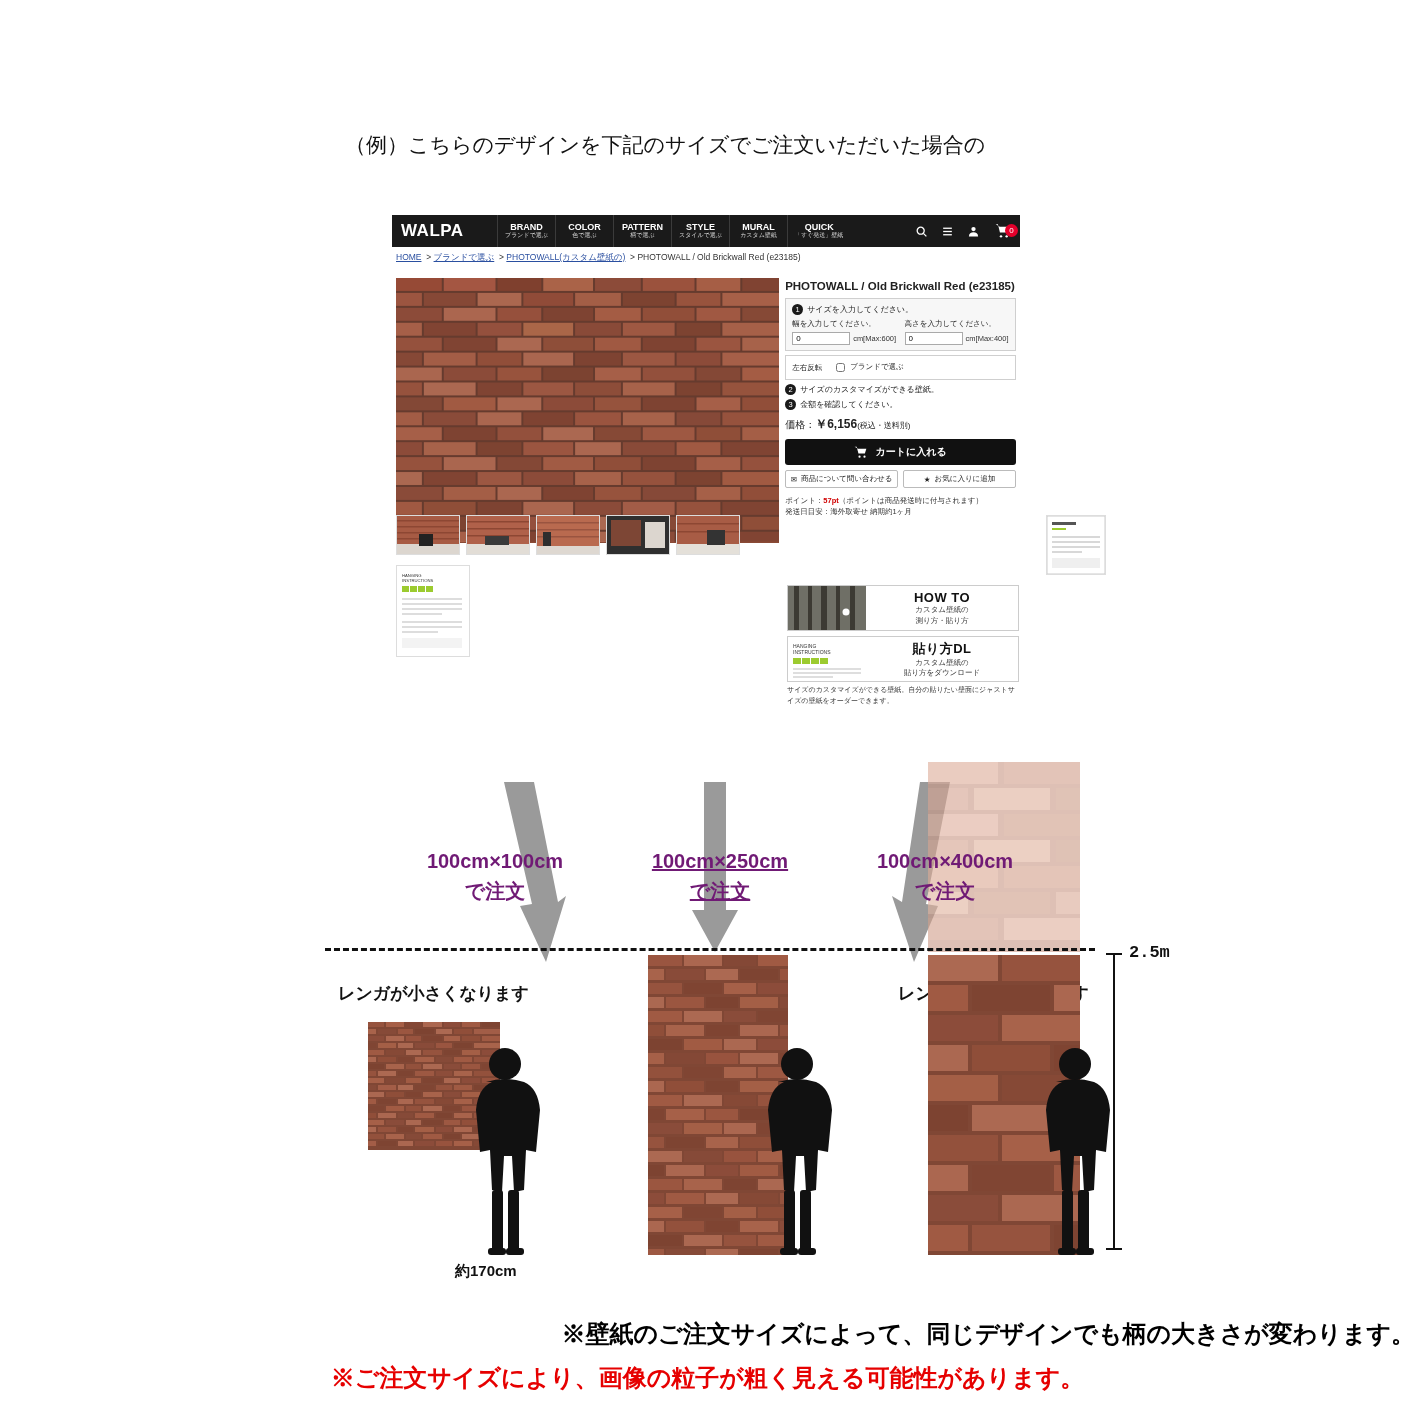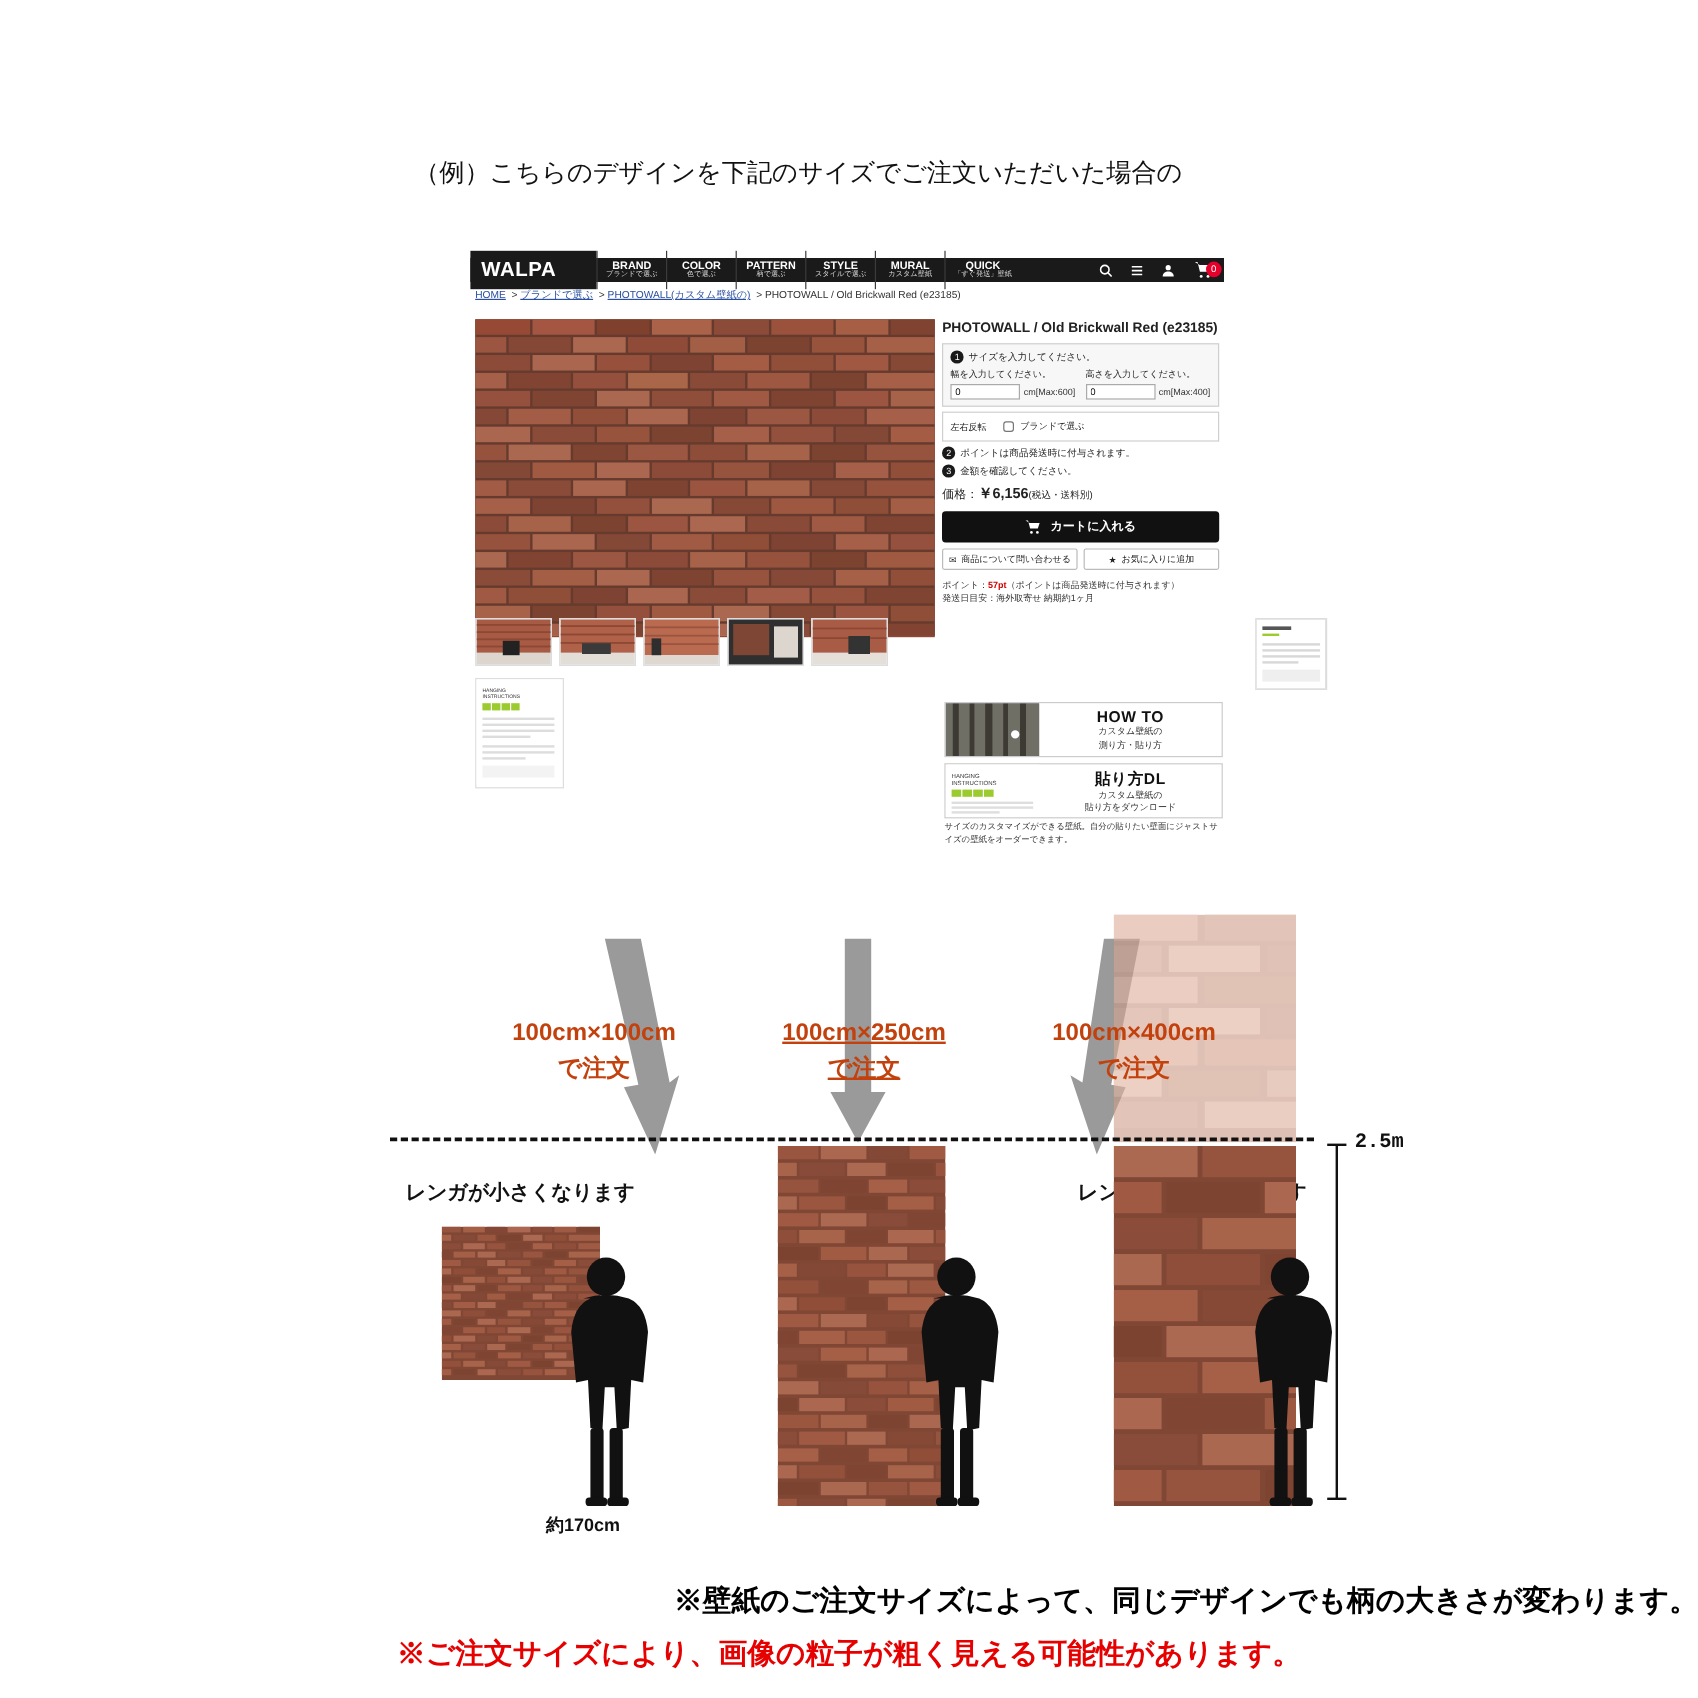--- a/index.html
+++ b/index.html
@@ -27,21 +27,21 @@
     font-size:21px;line-height:1.65;color:#111;
   }
   .intro .l2{margin-left:26px;}
 
   
   .shot{
     position:absolute;left:392px;top:215px;width:628px;height:545px;
     background:#ffffff;
   }
   .shot-nav{
-    position:relative;height:20px;background:#1a1a1a;color:#fff;
+    position:relative;height:32px;background:#1a1a1a;color:#fff;
     display:flex;align-items:center;
   }
   .logo{
     width:105px;height:32px;background:#1a1a1a;color:#fff;
     font-size:17px;font-weight:bold;letter-spacing:.5px;
     display:flex;align-items:center;padding-left:9px;box-sizing:border-box;
   }
   .navitem{
     position:relative;height:32px;min-width:58px;padding:0 7px;
     display:flex;flex-direction:column;justify-content:center;align-items:center;
@@ -119,21 +119,21 @@
   .howtxt .big{font-size:13px;font-weight:bold;letter-spacing:.5px;}
   .howtxt .small{font-size:7.5px;line-height:1.4;color:#333;}
   .notes{
     position:absolute;left:395px;top:470px;width:235px;font-size:7px;line-height:1.5;color:#333;
   }
   .docthumb{
     position:absolute;left:4px;top:350px;width:72px;height:90px;border:1px solid #ddd;background:#fff;
   }
   .arrow{position:absolute;}
   .lbl{
-    position:absolute;text-align:center;font-size:20px;font-weight:bold;line-height:1.5;color:#c2410c;
+    position:absolute;text-align:center;font-size:20px;font-weight:bold;line-height:1.5;color:#701a75;
   }
   .dashline{
     position:absolute;left:325px;top:948px;width:770px;height:0;border-top:3px dashed #111;
   }
   .meas{position:absolute;left:1105px;top:945px;width:120px;height:310px;}
   .meas .vbar{position:absolute;left:8px;top:10px;width:0;height:295px;border-left:2px solid #111;}
   .meas .cap{position:absolute;left:1px;top:8px;width:16px;height:0;border-top:2px solid #111;}
   .meas .cap.b{top:303px;}
   .meas .txt{position:absolute;left:24px;top:-2px;font-size:17px;font-weight:bold;font-family:Liberation Mono, monospace;}
 
@@ -439,21 +439,21 @@
         <div class="flipbox">
           <span>左右反転</span>
           <label>
             <input type="checkbox" style="width: 9px; height: 9px; vertical-align: middle;">
             <span>ブランドで選ぶ</span>
           </label>
         </div>
 
         <div class="steprow">
           <span class="num">2</span>
-          <span>ポイントは商品発送時に付与されます。</span>
+          <span>サイズのカスタマイズができる壁紙。</span>
         </div>
 
         <div class="steprow">
           <span class="num">3</span>
           <span>金額を確認してください。</span>
         </div>
 
         <div class="price">
           <span style="font-size:10px;font-weight:normal;">価格：</span><span class="yen">￥6,156</span><small>(税込・送料別)</small>
         </div>

